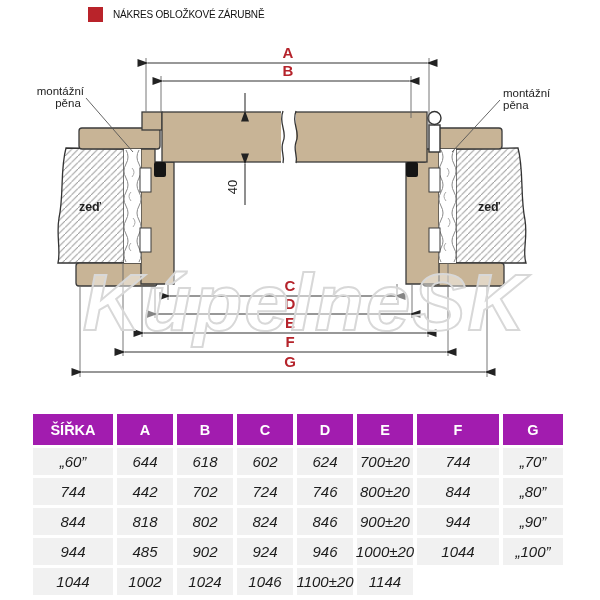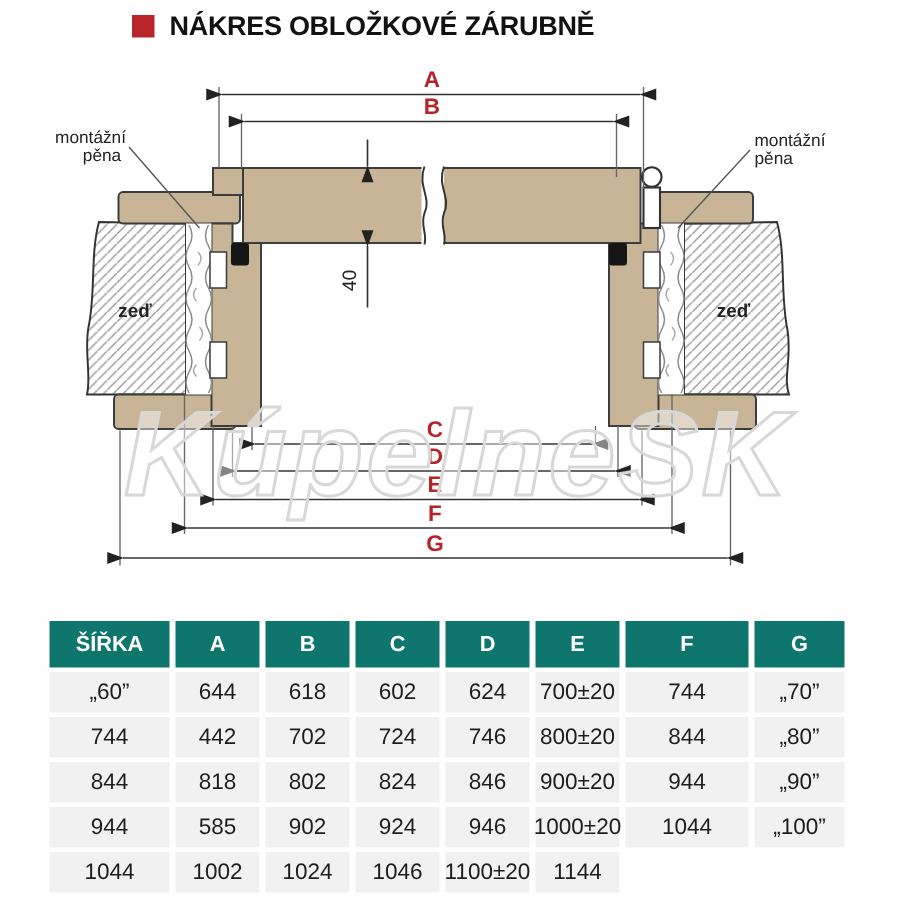--- a/index.html
+++ b/index.html
@@ -2,35 +2,35 @@
 <html><head>
 <meta charset="utf-8">
 <style>
   html,body{margin:0;padding:0;}
   body{
     width:600px;height:600px;position:relative;background:#ffffff;
     font-family:"Liberation Sans",sans-serif;overflow:hidden;
   }
   .title{position:absolute;top:7px;left:88px;display:flex;align-items:center;gap:10px;}
   .bullet{width:15px;height:15px;background:#b9232a;flex:0 0 auto;}
-  .title-text{font-weight:bold;font-size:18px;color:#111;letter-spacing:-0.2px;white-space:nowrap;}
+  .title-text{font-weight:normal;font-size:10px;color:#111;letter-spacing:-0.2px;white-space:nowrap;}
   svg{position:absolute;left:0;top:0;}
   svg text{font-family:"Liberation Sans",sans-serif;}
   .dimletter{font-weight:bold;font-size:15px;fill:#b5232b;}
   .smalllabel{font-size:11.5px;fill:#222;}
   .zedlabel{font-size:12.5px;font-weight:600;fill:#222;}
   .thicklabel{font-size:13px;fill:#222;}
   .watermark{font-size:80px;font-style:italic;font-weight:bold;
     fill:rgba(255,255,255,0.45);stroke:#d8d8d8;stroke-width:2px;letter-spacing:2px;}
   .table{position:absolute;left:33px;top:414px;display:grid;
     grid-template-columns:80px 56px 56px 56px 56px 56px 82px 60px;gap:3px 4px;}
-  .th{background:#0f766e;color:#fff;font-weight:bold;font-size:14.5px;height:31px;
+  .th{background:#a21caf;color:#fff;font-weight:bold;font-size:14.5px;height:31px;
     display:flex;align-items:center;justify-content:center;}
   .td{background:#f1f1f1;color:#1d1d1d;font-size:15px;height:27px;
-    display:flex;align-items:center;justify-content:center;}
+    display:flex;align-items:center;justify-content:center;font-style:italic;}
 </style>
 </head>
 <body>
 
 <div class="title">
   <div class="bullet"></div>
   <div class="title-text">NÁKRES OBLOŽKOVÉ ZÁRUBNĚ</div>
 </div>
 
 <svg width="600" height="412" viewBox="0 0 600 412">
@@ -173,21 +173,21 @@
     <div class="td">„80”</div>
     <div class="td">844</div>
     <div class="td">818</div>
     <div class="td">802</div>
     <div class="td">824</div>
     <div class="td">846</div>
     <div class="td">900±20</div>
     <div class="td">944</div>
     <div class="td">„90”</div>
     <div class="td">944</div>
-    <div class="td">585</div>
+    <div class="td">485</div>
     <div class="td">902</div>
     <div class="td">924</div>
     <div class="td">946</div>
     <div class="td">1000±20</div>
     <div class="td">1044</div>
     <div class="td">„100”</div>
     <div class="td">1044</div>
     <div class="td">1002</div>
     <div class="td">1024</div>
     <div class="td">1046</div>

